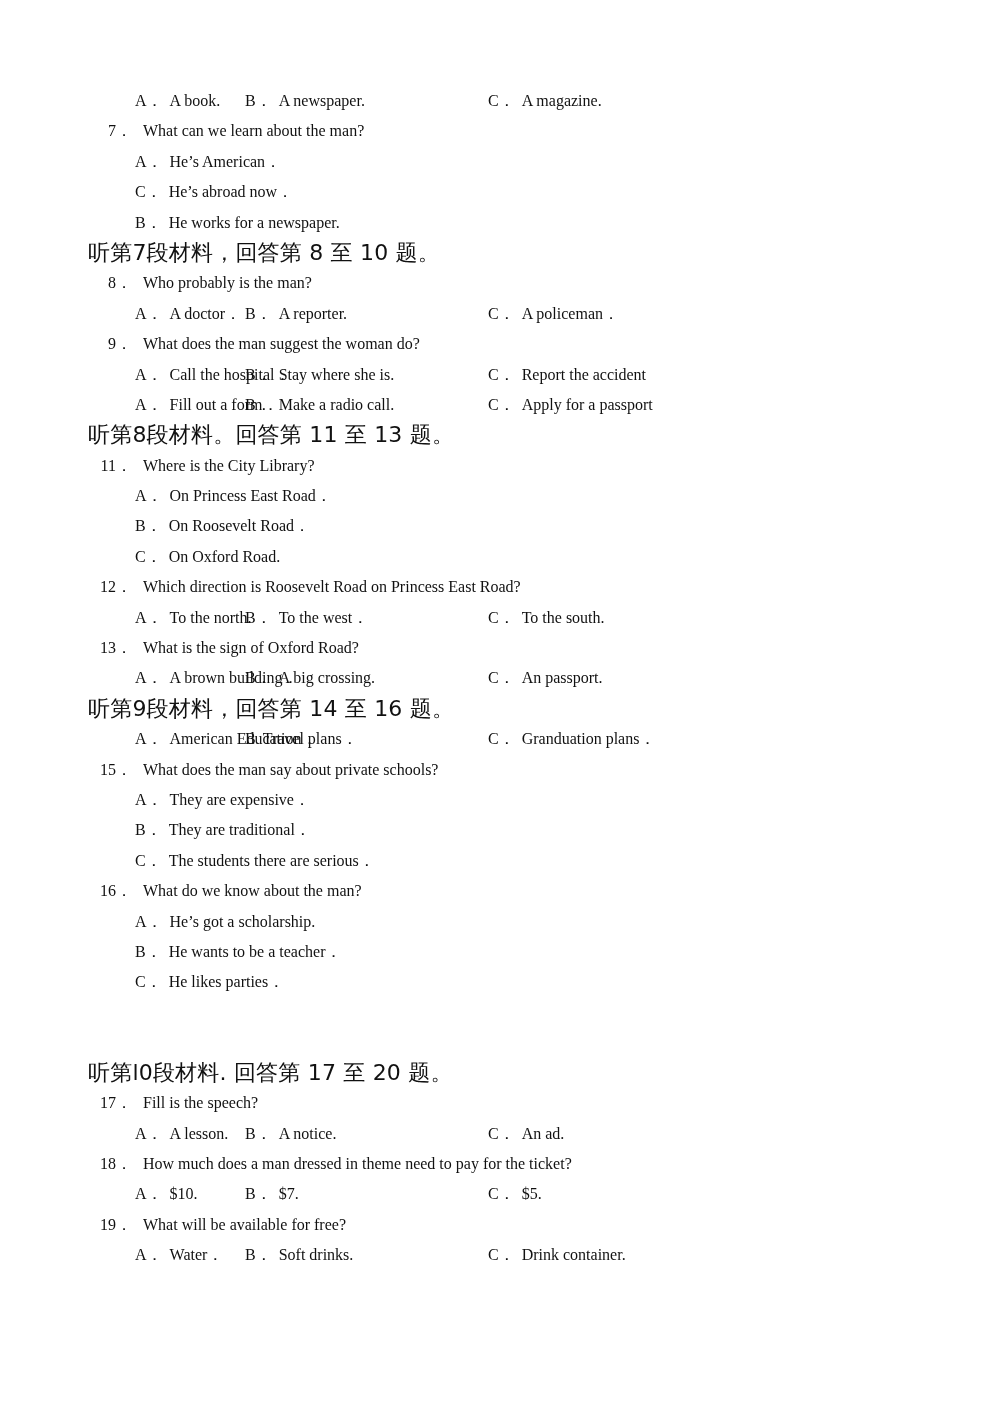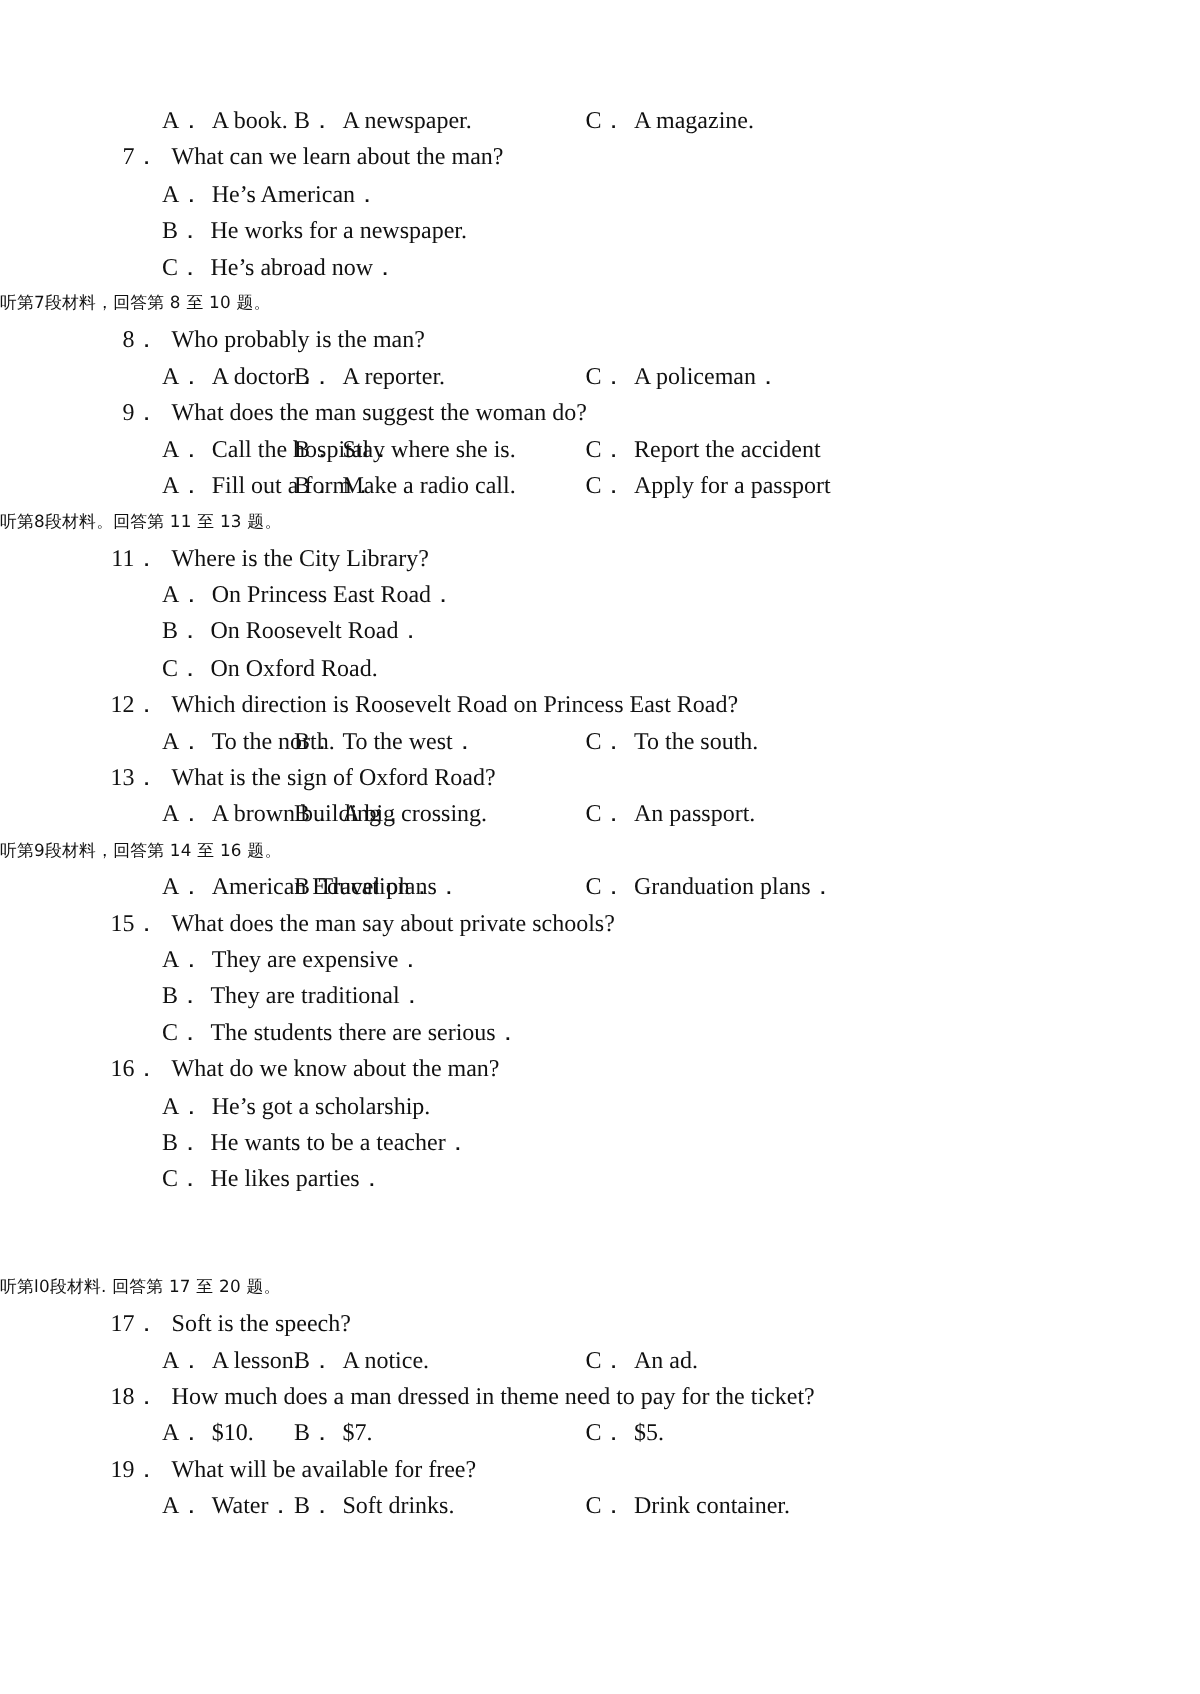--- a/index.html
+++ b/index.html
@@ -24,27 +24,28 @@
     height: 1412px;
     padding: 0;
   }
 
   
   .line {
     position: relative;
     height: 30.4px;
     line-height: 30.4px;
     white-space: nowrap;
-    font-size: 20px;
+    font-size: 16px;
   }
 
   
   .cn-line {
+    padding-left: 88px;
     font-family: "DejaVu Sans", "Liberation Sans", sans-serif;
-    font-size: 14px;
+    font-size: 22px;
     letter-spacing: 0.2px;
   }
 
   
   .q-line { padding-left: 0; }
   .q-num {
     display: inline-block;
     width: 132px;
     text-align: right;
     padding-right: 0;
@@ -77,22 +78,22 @@
 </style>
 </head>
 <body>
 
 <div class="page">
   <div class="top-pad"></div>
   <div id="content">
       <div class="line opt-line"><span class="opt opt-a"><span class="lbl">A．</span><span class="txt">A book.</span></span><span class="opt opt-b"><span class="lbl">B．</span><span class="txt">A newspaper.</span></span><span class="opt opt-c"><span class="lbl">C．</span><span class="txt">A magazine.</span></span></div>
       <div class="line q-line"><span class="q-num">7．</span><span class="q-text">What can we learn about the man?</span></div>
       <div class="line opt-line"><span class="opt opt-stack"><span class="lbl">A．</span><span class="txt">He’s American．</span></span></div>
+      <div class="line opt-line"><span class="opt opt-stack"><span class="lbl">C．</span><span class="txt">He’s abroad now．</span></span></div>
       <div class="line opt-line"><span class="opt opt-stack"><span class="lbl">B．</span><span class="txt">He works for a newspaper.</span></span></div>
-      <div class="line opt-line"><span class="opt opt-stack"><span class="lbl">C．</span><span class="txt">He’s abroad now．</span></span></div>
       <div class="line cn-line">听第7段材料，回答第 8 至 10 题。</div>
       <div class="line q-line"><span class="q-num">8．</span><span class="q-text">Who probably is the man?</span></div>
       <div class="line opt-line"><span class="opt opt-a"><span class="lbl">A．</span><span class="txt">A doctor．</span></span><span class="opt opt-b"><span class="lbl">B．</span><span class="txt">A reporter.</span></span><span class="opt opt-c"><span class="lbl">C．</span><span class="txt">A policeman．</span></span></div>
       <div class="line q-line"><span class="q-num">9．</span><span class="q-text">What does the man suggest the woman do?</span></div>
       <div class="line opt-line"><span class="opt opt-a"><span class="lbl">A．</span><span class="txt">Call the hospital．</span></span><span class="opt opt-b"><span class="lbl">B．</span><span class="txt">Stay where she is.</span></span><span class="opt opt-c"><span class="lbl">C．</span><span class="txt">Report the accident</span></span></div>
       <div class="line opt-line"><span class="opt opt-a"><span class="lbl">A．</span><span class="txt">Fill out a form．</span></span><span class="opt opt-b"><span class="lbl">B．</span><span class="txt">Make a radio call.</span></span><span class="opt opt-c"><span class="lbl">C．</span><span class="txt">Apply for a passport</span></span></div>
       <div class="line cn-line">听第8段材料。回答第 11 至 13 题。</div>
       <div class="line q-line"><span class="q-num">11．</span><span class="q-text">Where is the City Library?</span></div>
       <div class="line opt-line"><span class="opt opt-stack"><span class="lbl">A．</span><span class="txt">On Princess East Road．</span></span></div>
       <div class="line opt-line"><span class="opt opt-stack"><span class="lbl">B．</span><span class="txt">On Roosevelt Road．</span></span></div>
@@ -106,20 +107,20 @@
       <div class="line q-line"><span class="q-num">15．</span><span class="q-text">What does the man say about private schools?</span></div>
       <div class="line opt-line"><span class="opt opt-stack"><span class="lbl">A．</span><span class="txt">They are expensive．</span></span></div>
       <div class="line opt-line"><span class="opt opt-stack"><span class="lbl">B．</span><span class="txt">They are traditional．</span></span></div>
       <div class="line opt-line"><span class="opt opt-stack"><span class="lbl">C．</span><span class="txt">The students there are serious．</span></span></div>
       <div class="line q-line"><span class="q-num">16．</span><span class="q-text">What do we know about the man?</span></div>
       <div class="line opt-line"><span class="opt opt-stack"><span class="lbl">A．</span><span class="txt">He’s got a scholarship.</span></span></div>
       <div class="line opt-line"><span class="opt opt-stack"><span class="lbl">B．</span><span class="txt">He wants to be a teacher．</span></span></div>
       <div class="line opt-line"><span class="opt opt-stack"><span class="lbl">C．</span><span class="txt">He likes parties．</span></span></div>
       <div class="spacer-gap"></div>
       <div class="line cn-line">听第l0段材料. 回答第 17 至 20 题。</div>
-      <div class="line q-line"><span class="q-num">17．</span><span class="q-text">Soft is the speech?</span></div>
+      <div class="line q-line"><span class="q-num">17．</span><span class="q-text">Fill is the speech?</span></div>
       <div class="line opt-line"><span class="opt opt-a"><span class="lbl">A．</span><span class="txt">A lesson.</span></span><span class="opt opt-b"><span class="lbl">B．</span><span class="txt">A notice.</span></span><span class="opt opt-c"><span class="lbl">C．</span><span class="txt">An ad.</span></span></div>
       <div class="line q-line"><span class="q-num">18．</span><span class="q-text">How much does a man dressed in theme need to pay for the ticket?</span></div>
       <div class="line opt-line"><span class="opt opt-a"><span class="lbl">A．</span><span class="txt">$10.</span></span><span class="opt opt-b"><span class="lbl">B．</span><span class="txt">$7.</span></span><span class="opt opt-c"><span class="lbl">C．</span><span class="txt">$5.</span></span></div>
       <div class="line q-line"><span class="q-num">19．</span><span class="q-text">What will be available for free?</span></div>
       <div class="line opt-line"><span class="opt opt-a"><span class="lbl">A．</span><span class="txt">Water．</span></span><span class="opt opt-b"><span class="lbl">B．</span><span class="txt">Soft drinks.</span></span><span class="opt opt-c"><span class="lbl">C．</span><span class="txt">Drink container.</span></span></div>
     </div>
 </div>
 
 </body></html>

